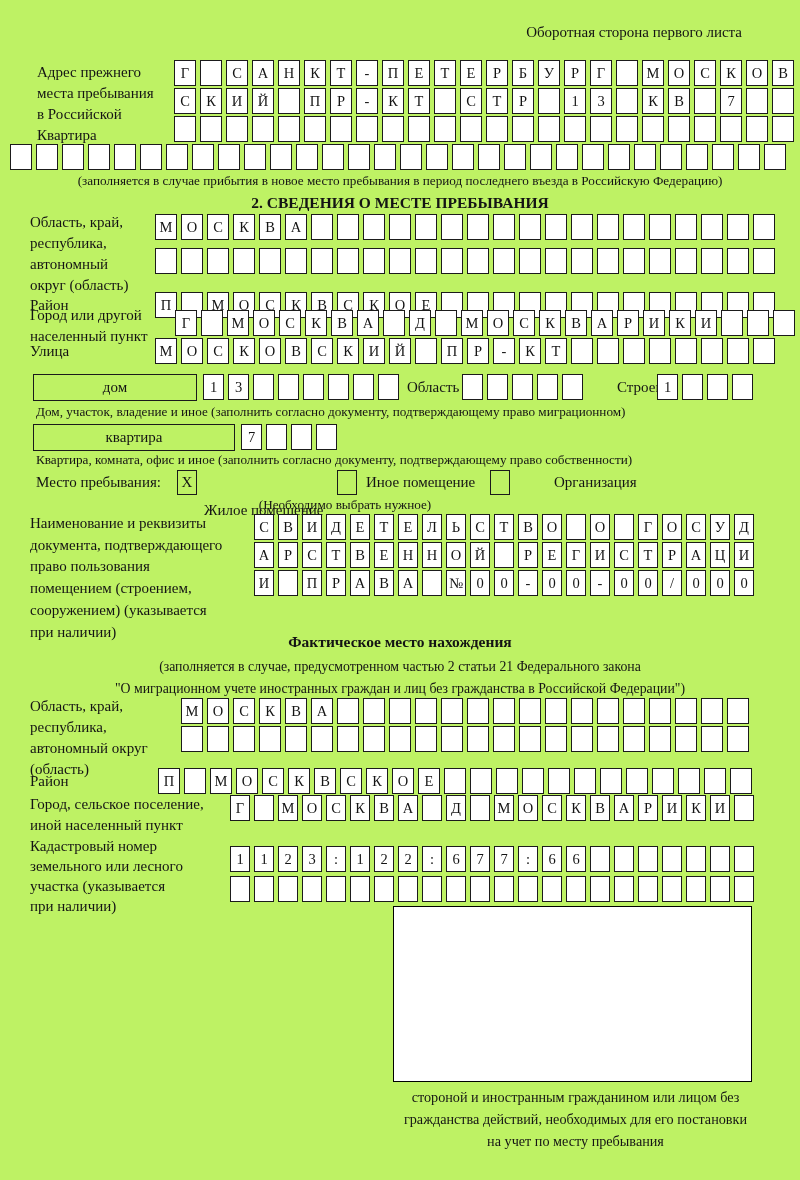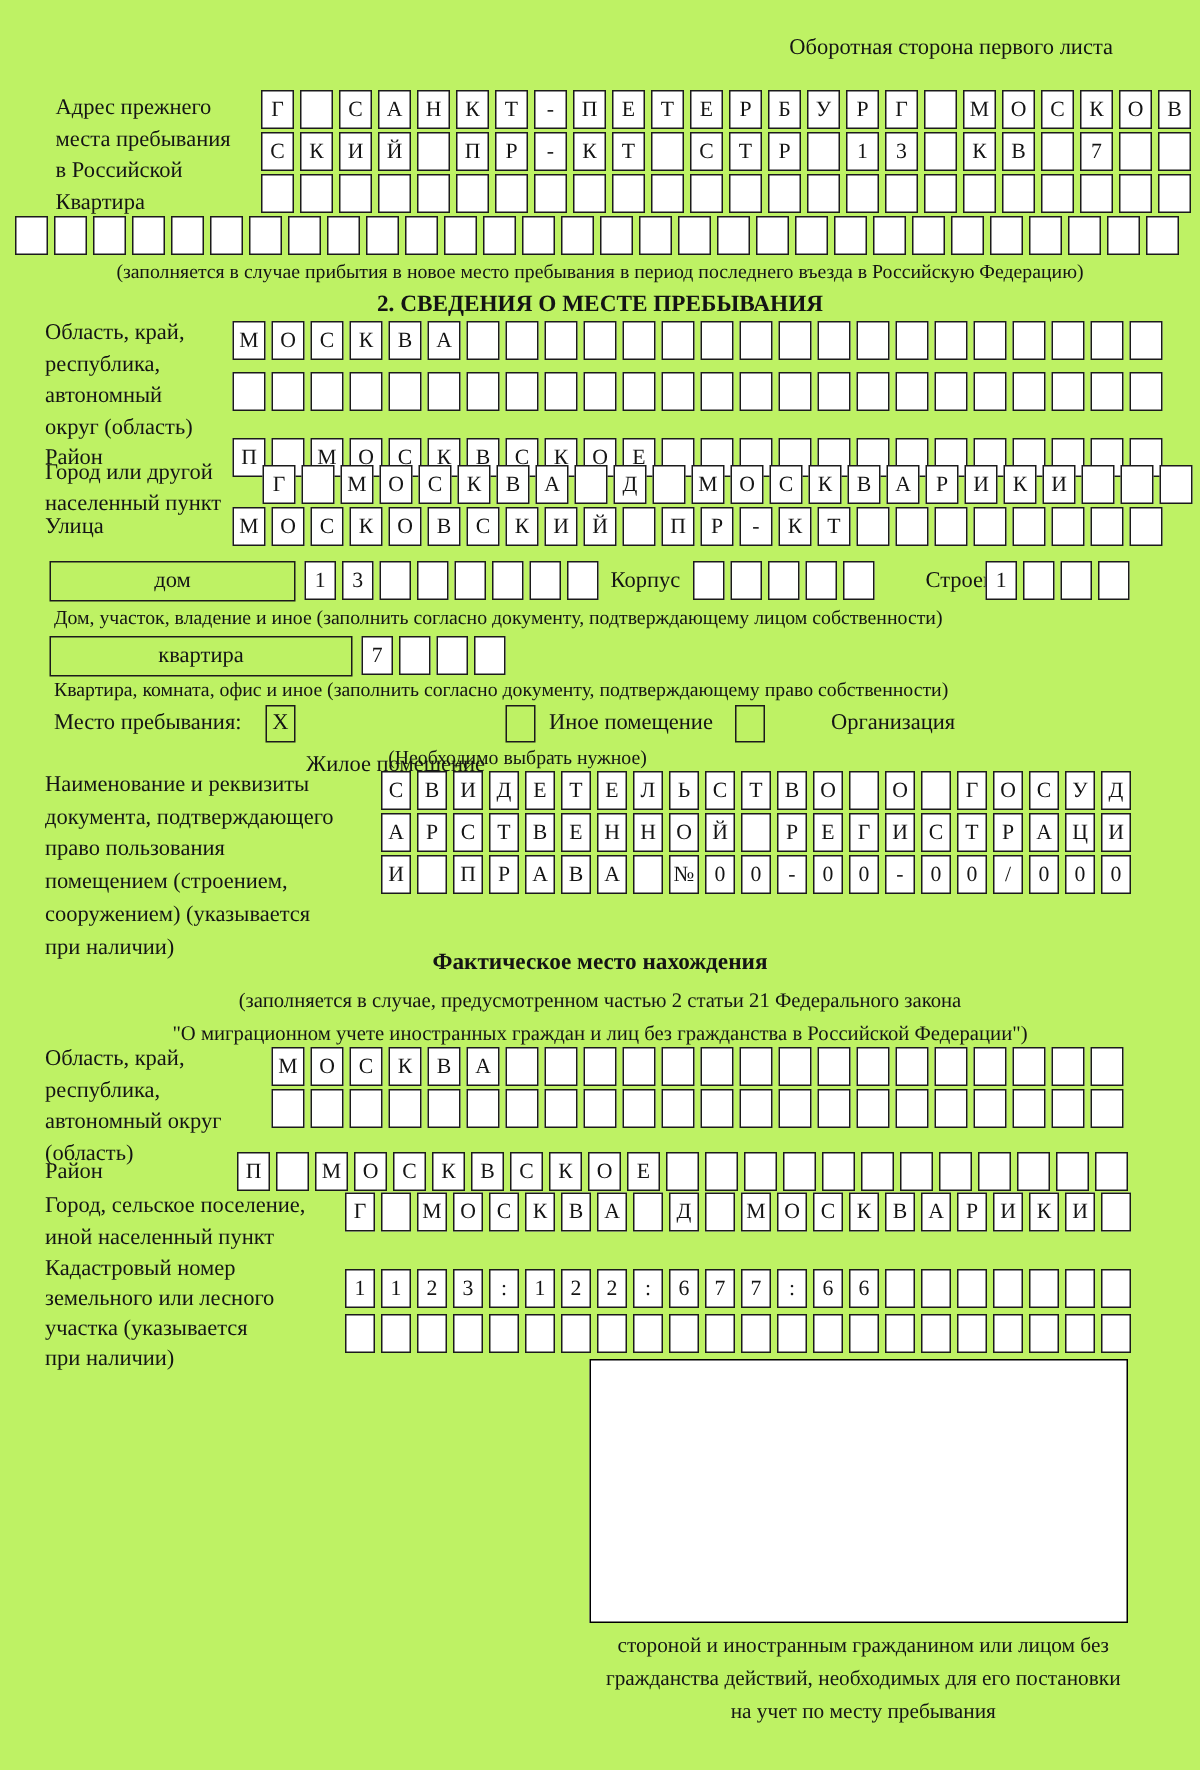--- a/index.html
+++ b/index.html
@@ -322,36 +322,36 @@
   <div class="cellrow p25" style="left:203px;top:374px;">
       <span class="cell">1</span>
       <span class="cell">3</span>
       <span class="cell"></span>
       <span class="cell"></span>
       <span class="cell"></span>
       <span class="cell"></span>
       <span class="cell"></span>
       <span class="cell"></span>
     </div>
-  <div class="lbl" style="left:407px;top:377px;">Корпус</div>
+  <div class="lbl" style="left:407px;top:377px;">Область</div>
   <div class="cellrow p25" style="left:462px;top:374px;">
       <span class="cell"></span>
       <span class="cell"></span>
       <span class="cell"></span>
       <span class="cell"></span>
       <span class="cell"></span>
     </div>
   <div class="lbl" style="left:617px;top:377px;">Строение</div>
   <div class="cellrow p25" style="left:657px;top:374px;">
       <span class="cell">1</span>
       <span class="cell"></span>
       <span class="cell"></span>
       <span class="cell"></span>
     </div>
-  <div class="fnote" style="left:36px;top:404px;">Дом, участок, владение и иное (заполнить согласно документу, подтверждающему лицом собственности)</div>
+  <div class="fnote" style="left:36px;top:404px;">Дом, участок, владение и иное (заполнить согласно документу, подтверждающему право миграционном)</div>
 
   <div class="wbox" style="left:33px;top:424px;width:202px;">квартира</div>
   <div class="cellrow p25" style="left:241px;top:424px;">
       <span class="cell">7</span>
       <span class="cell"></span>
       <span class="cell"></span>
       <span class="cell"></span>
     </div>
   <div class="fnote" style="left:36px;top:452px;">Квартира, комната, офис и иное (заполнить согласно документу, подтверждающему право собственности)</div>
 

